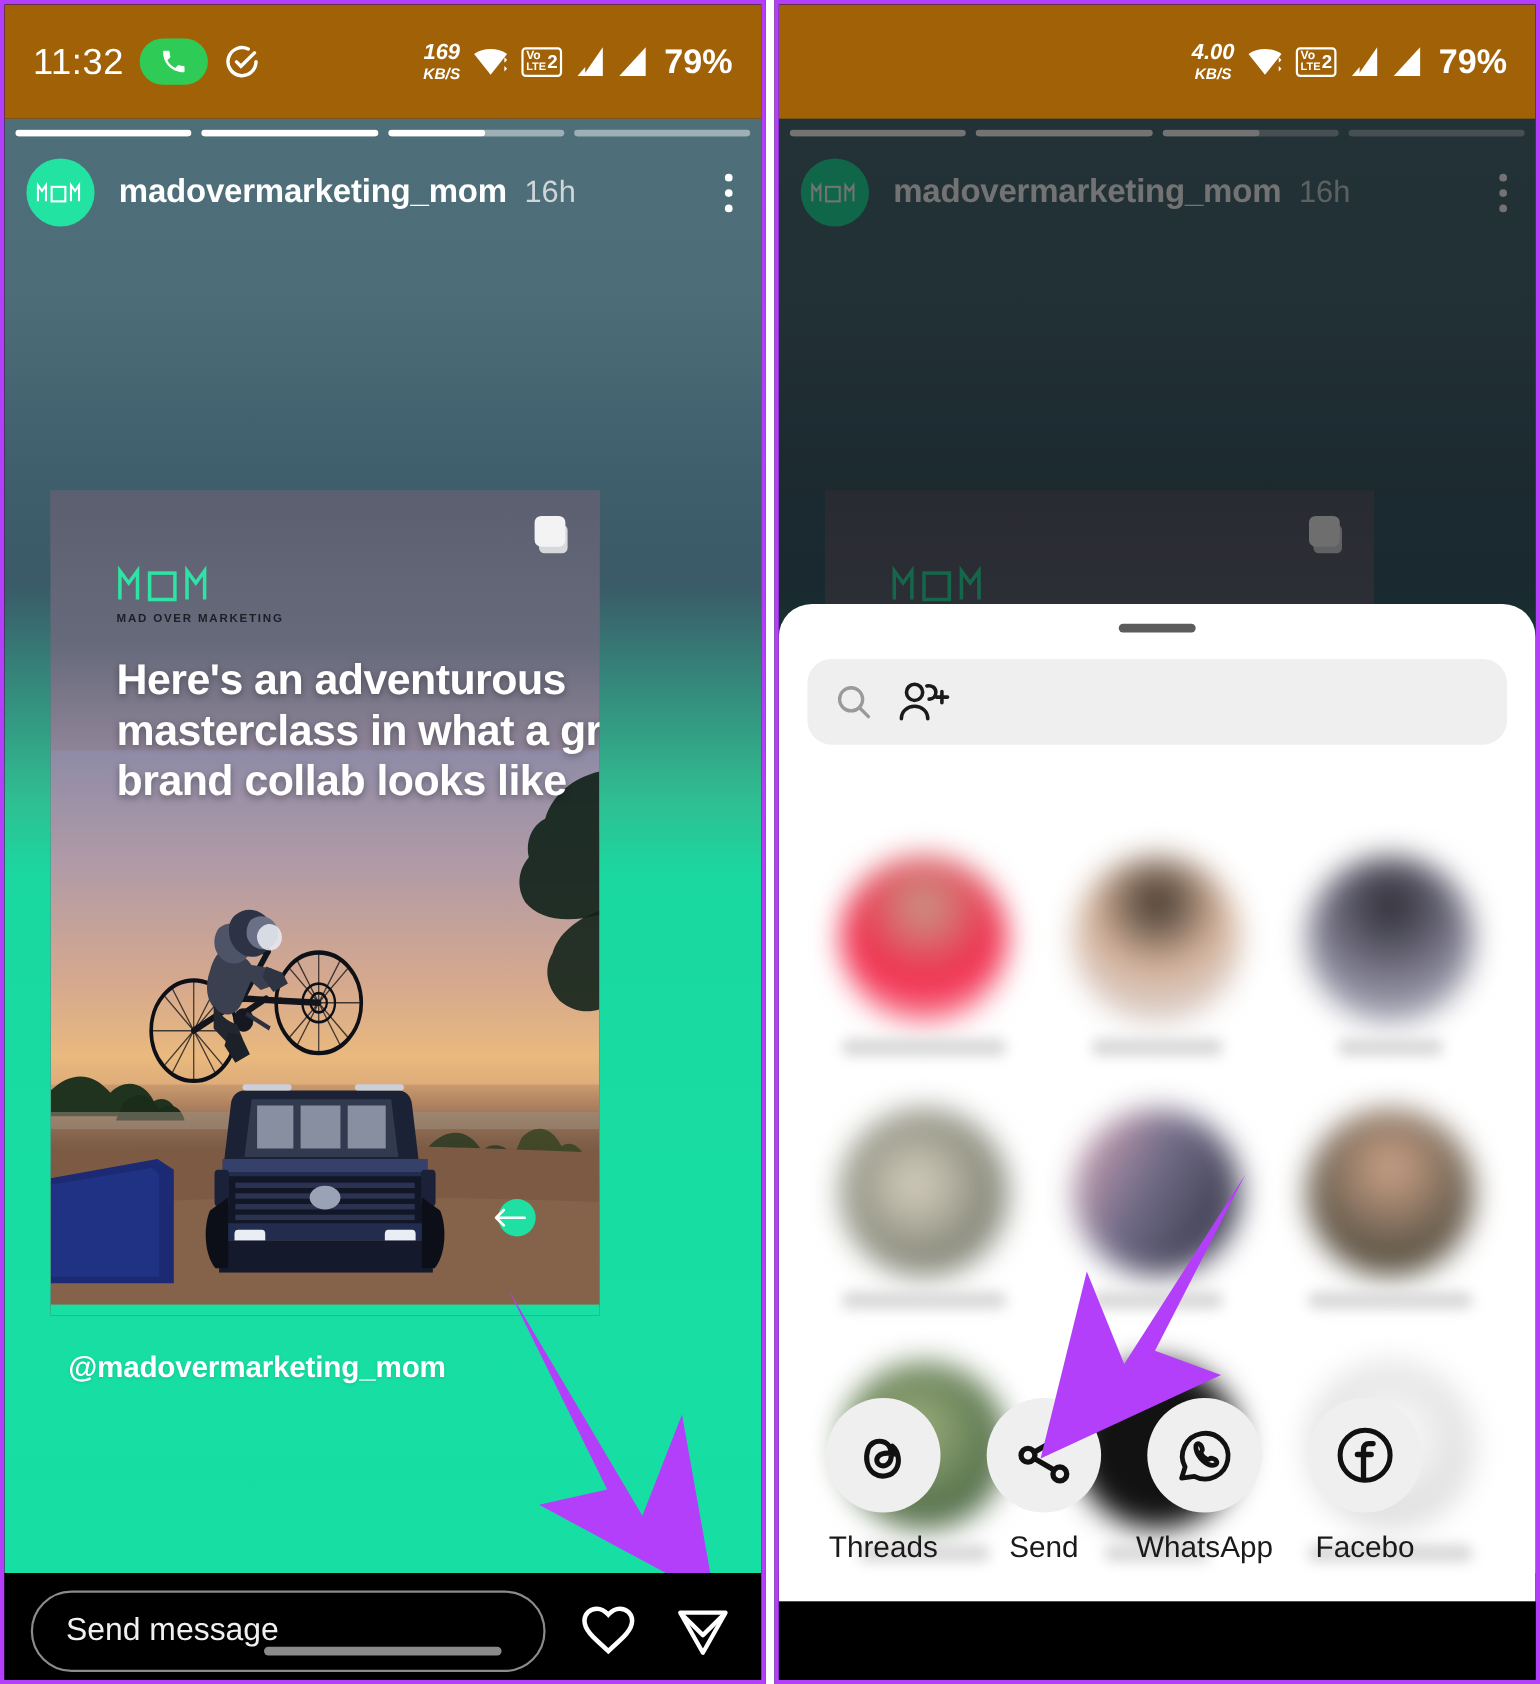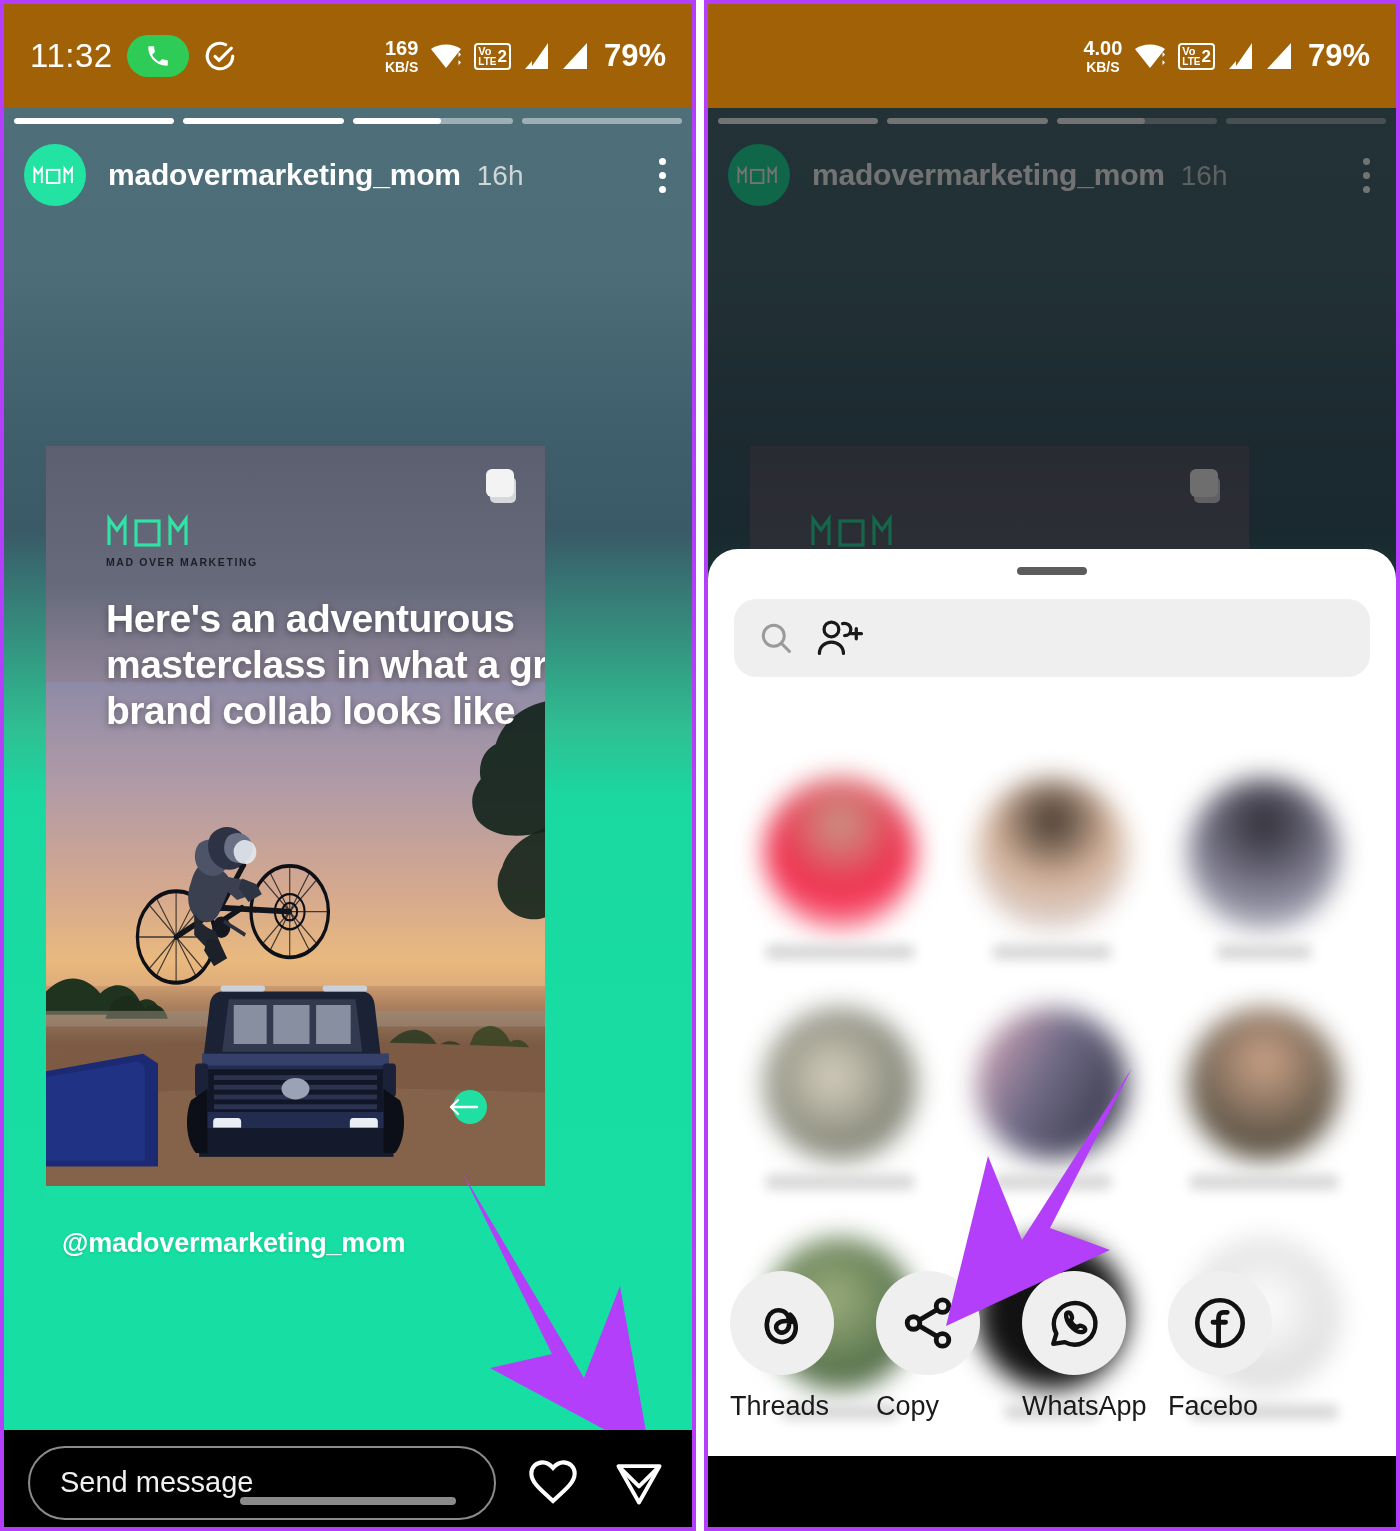--- a/index.html
+++ b/index.html
@@ -15,21 +15,21 @@
   
   .statusbar{position:relative;height:104px;background:#a16207;display:flex;align-items:center;
              padding:0 26px;box-sizing:border-box;color:#fff;}
   .sb-left{display:flex;align-items:center;gap:14px;}
   .sb-time{font-size:33px;font-weight:400;letter-spacing:.5px;color:#fff;}
   .sb-callpill{width:62px;height:42px;border-radius:21px;background:#2ecc57;
                display:flex;align-items:center;justify-content:center;}
   .sb-callpill svg{width:26px;height:26px;}
   .sb-check svg{width:34px;height:34px;display:block;}
   .sb-right{margin-left:auto;display:flex;align-items:center;gap:11px;}
-  .sb-kbs{display:flex;flex-direction:column;align-items:center;line-height:1;}
+  .sb-kbs{display:flex;flex-direction:column;align-items:center;line-height:1;font-style:italic;}
   .sb-kbs .n{font-size:20px;font-weight:600;}
   .sb-kbs .u{font-size:14px;font-weight:700;margin-top:2px;}
   .sb-ic{display:flex;align-items:center;}
   .sb-ic svg{display:block;}
   .sb-volte{border:2.5px solid #fff;border-radius:4px;padding:1px 2px;display:flex;align-items:center;gap:1px;}
   .sb-volte .vt{font-size:11px;font-weight:700;line-height:1;text-align:left;}
   .sb-volte .vt small{display:block;font-size:10px;}
   .sb-volte .num{font-size:17px;font-weight:700;line-height:1;}
   .sb-batt{font-size:31px;font-weight:700;margin-left:4px;}
 
@@ -104,21 +104,21 @@
   .contacts{position:absolute;left:0;right:0;top:215px;bottom:200px;
             display:grid;grid-template-columns:repeat(3,1fr);grid-auto-rows:230px;
             padding:0 26px;box-sizing:border-box;}
   .contact{display:flex;flex-direction:column;align-items:center;justify-content:flex-start;padding-top:14px;}
   .cav{width:152px;height:152px;border-radius:50%;filter:blur(13px);}
   .cname{margin-top:14px;width:120px;height:16px;border-radius:8px;background:#d8d8d8;filter:blur(6px);}
   .cname.w2{width:150px;}
   .cname.w3{width:96px;}
 
   .sharerow{position:absolute;left:0;right:0;bottom:34px;display:flex;padding-left:22px;gap:0;}
-  .sapp{width:146px;flex:0 0 auto;display:flex;flex-direction:column;}
+  .sapp{width:146px;flex:0 0 auto;display:flex;flex-direction:column;align-items:center;}
   .sapp .bub{width:104px;height:104px;border-radius:50%;background:#efefef;
              display:flex;align-items:center;justify-content:center;}
   .sapp .bub svg{width:58px;height:58px;}
   .sapp .lbl{margin-top:16px;font-size:27px;color:#1a1a1a;white-space:nowrap;}
 
   
   .arrow{position:absolute;z-index:90;pointer-events:none;}
   .navbar-right{position:absolute;left:0;right:0;bottom:0;height:71px;background:#000;z-index:70;}
 </style>
 </head>
@@ -514,21 +514,21 @@
         </div>
         <div class="sapp">
           <div class="bub">
             <svg viewBox="0 0 24 24" fill="none" stroke="#111" stroke-width="2" stroke-linecap="round">
               <circle cx="18" cy="5" r="2.6"></circle>
                 <circle cx="6" cy="12" r="2.6"></circle>
                 <circle cx="18" cy="19" r="2.6"></circle>
               <path d="M8.4 10.8l7.2-4.2M8.4 13.2l7.2 4.2"></path>
             </svg>
           </div>
-          <div class="lbl">Copy</div>
+          <div class="lbl">Send</div>
         </div>
         <div class="sapp">
           <div class="bub">
             <svg viewBox="0 0 24 24" fill="none" stroke="#111" stroke-width="1.8" stroke-linecap="round" stroke-linejoin="round">
               <path d="M3.4 20.6l1.3-4.2A8.6 8.6 0 1 1 8.2 19.9z"></path>
               <path d="M8.8 8.2c.3-.6.7-.6 1.1-.5.3.1.6.1.9.8.3.7.6 1.3.3 1.7-.2.4-.6.6-.4 1.1.3.8 1.4 1.9 2.3 2.3.5.2.8-.2 1.1-.4.4-.3 1 0 1.7.3.7.3.7.6.8.9.1.4.1.8-.5 1.1-1.2.6-3 0-4.6-1.4-1.6-1.4-2.5-3.3-2.7-4.5-.1-.6 0-1.1 0-1.4z"></path>
             </svg>
           </div>
           <div class="lbl">WhatsApp</div>
         </div>

